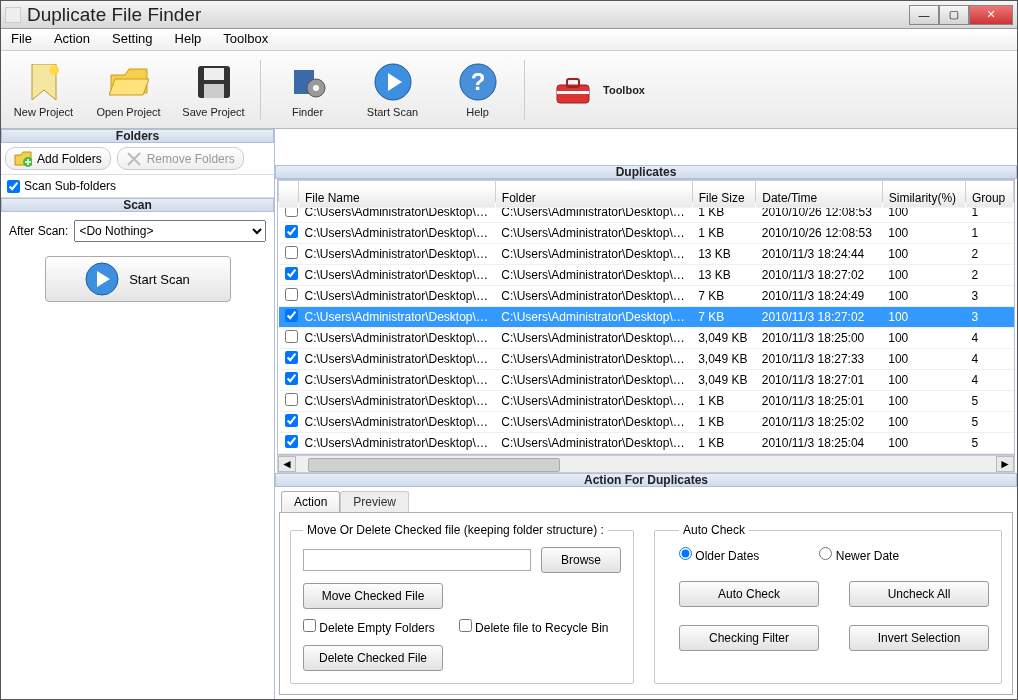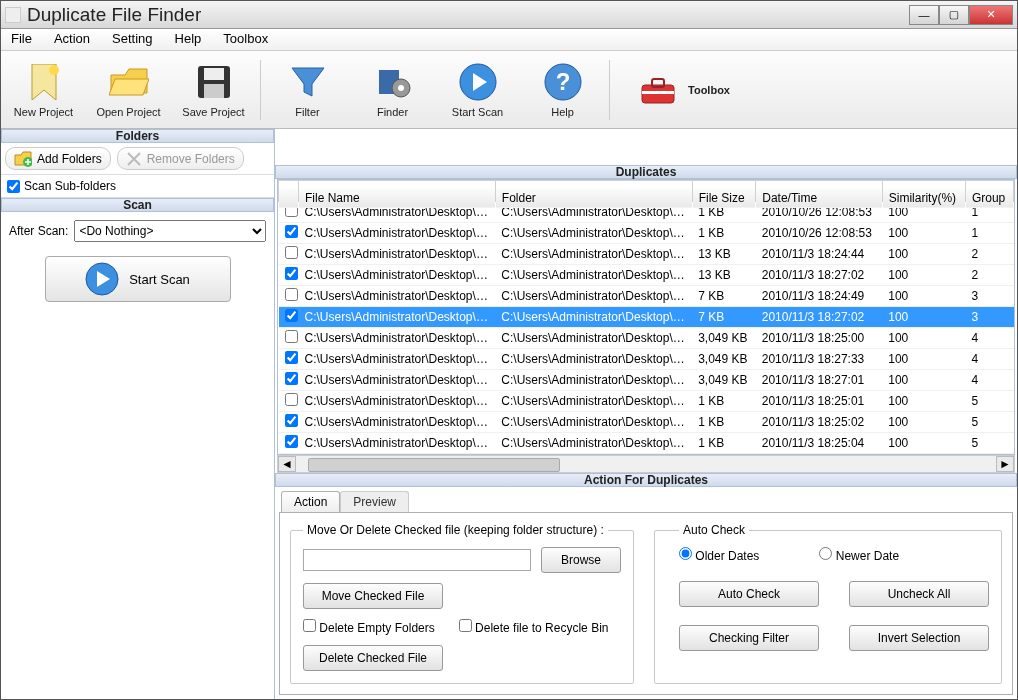--- a/index.html
+++ b/index.html
@@ -201,28 +201,20 @@
       <div class="tool-icon">
         <svg width="36" height="36">
             <rect x="2" y="2" width="32" height="32" rx="3" fill="#333"></rect>
             <rect x="8" y="4" width="20" height="12" fill="#eee"></rect>
             <rect x="8" y="20" width="20" height="14" fill="#ccc"></rect>
           </svg>
       </div>
       <span>Save Project</span>
     </div>
     <div class="tool-sep"></div>
-    <div class="tool-item">
-      <div class="tool-icon">
-        <svg width="36" height="36">
-            <path d="M2 4 h32 l-12 16 v12 l-8 -4 v-8 z" fill="#4a90d9" stroke="#2a60a0"></path>
-          </svg>
-      </div>
-      <span>Filter</span>
-    </div>
     <div class="tool-item">
       <div class="tool-icon">
         <svg width="36" height="36">
             <rect x="4" y="6" width="20" height="24" fill="#3a6aa8"></rect>
             <circle cx="26" cy="24" r="9" fill="#999" stroke="#555"></circle>
             <circle cx="26" cy="24" r="3" fill="#fff"></circle>
           </svg>
       </div>
       <span>Finder</span>
     </div>

